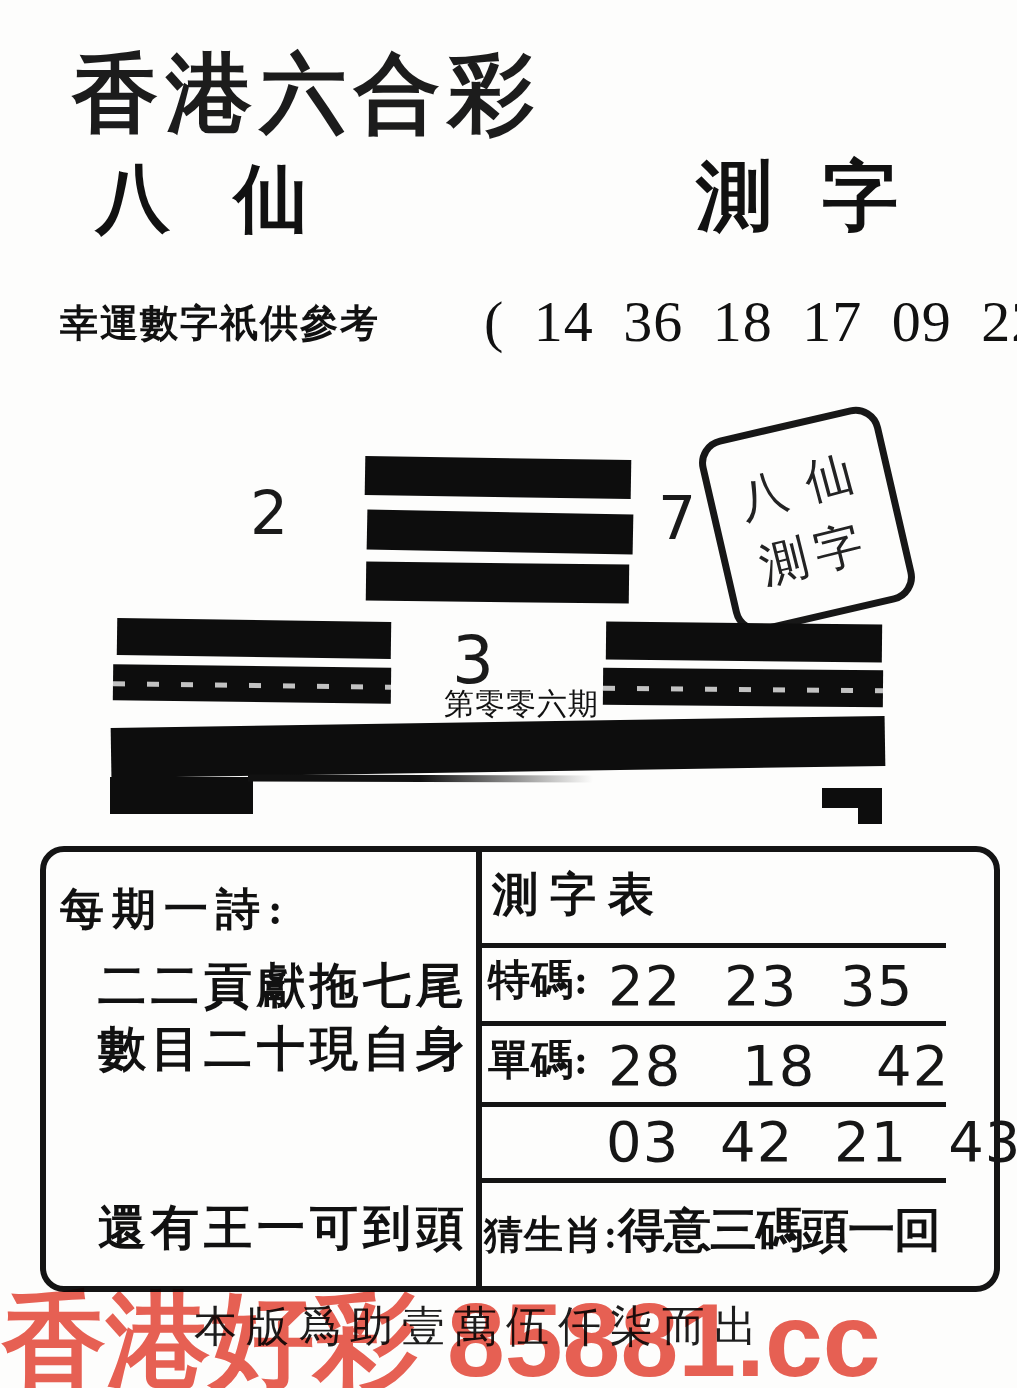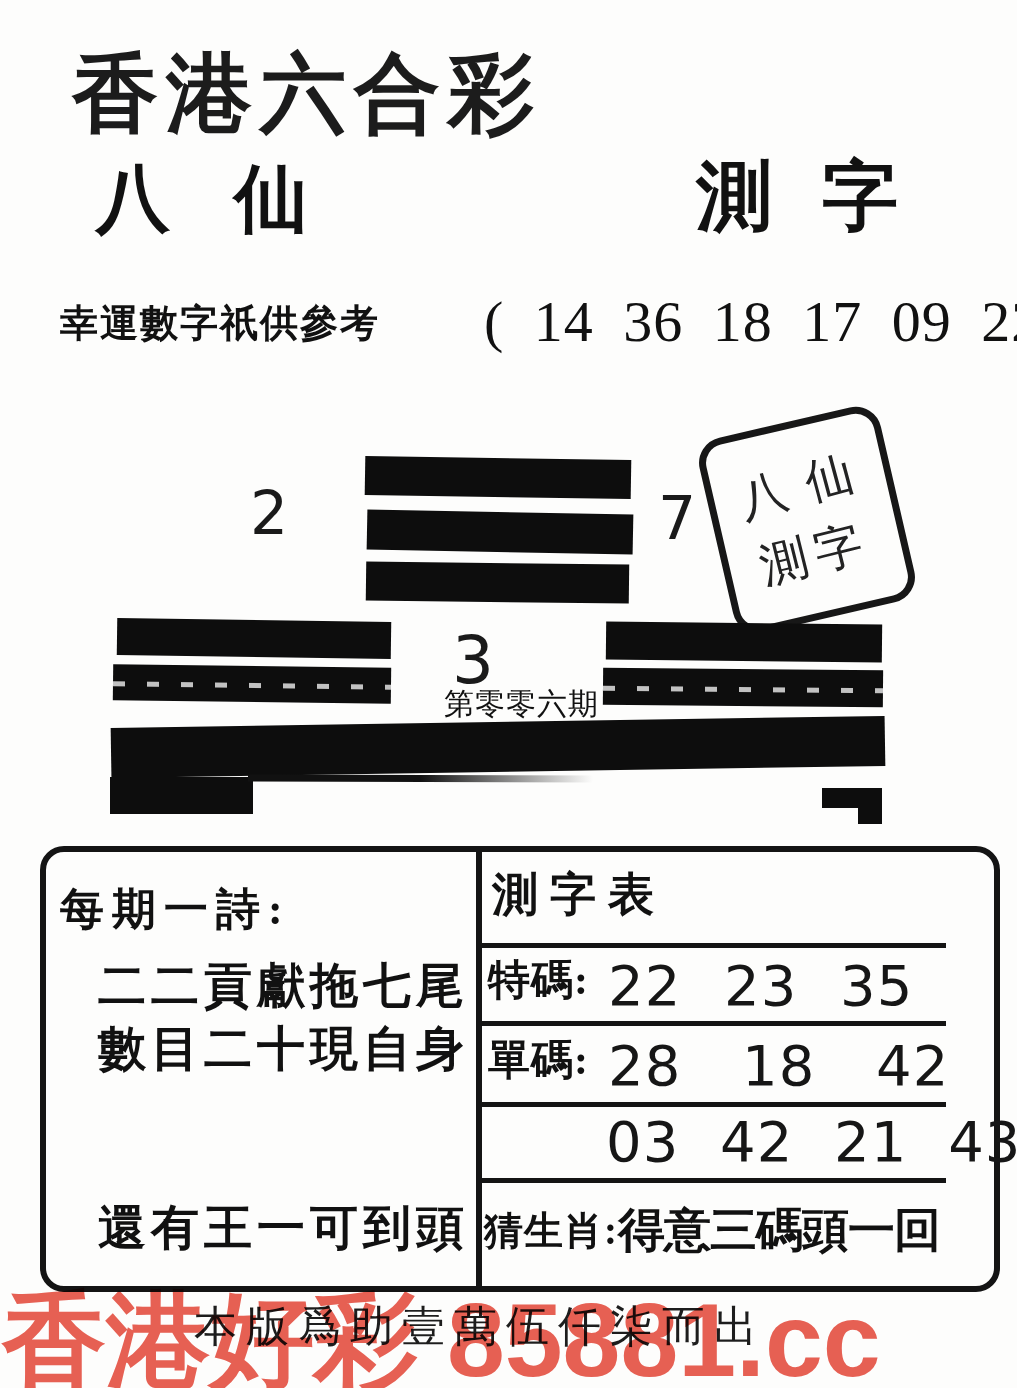--- a/index.html
+++ b/index.html
@@ -66,21 +66,21 @@
   .poem-line{left:52px;font-size:48px;font-weight:bold;letter-spacing:5px;}
   .pl0{top:102px;}.pl1{top:165px;}.pl2{top:263px;}.pl3{top:344px;}
 
   .chart-header{left:446px;top:12px;font-size:46px;font-weight:bold;letter-spacing:12px;}
   .row-label{font-size:42px;font-weight:bold;letter-spacing:1px;}
   .rl1{left:442px;top:100px;}.rl2{left:442px;top:180px;}
   .row-nums{font-family:"DejaVu Sans","Liberation Sans",sans-serif;font-size:56px;letter-spacing:1px;color:#161616;}
   .rn1{left:562px;top:101px;word-spacing:24px;}
   .rn2{left:562px;top:181px;word-spacing:42px;}
   .rn3{left:560px;top:257px;word-spacing:22px;}
-  .zodiac{left:438px;top:347px;display:flex;align-items:center;}
+  .zodiac{left:438px;top:347px;display:flex;align-items:flex-end;}
   .zodiac .row-label{font-size:39px;}
   .zodiac-value{font-size:47px;font-weight:bold;letter-spacing:-1px;}
 
   
   .print-note{left:194px;top:1298px;font-size:43px;letter-spacing:9px;color:#1d1d1d;}
   .watermark{
     left:2px;top:1286px;font-size:104px;font-weight:bold;line-height:1.05;
     font-family:"Liberation Sans","DejaVu Sans",sans-serif;
     mix-blend-mode:multiply;opacity:.95;
   }

